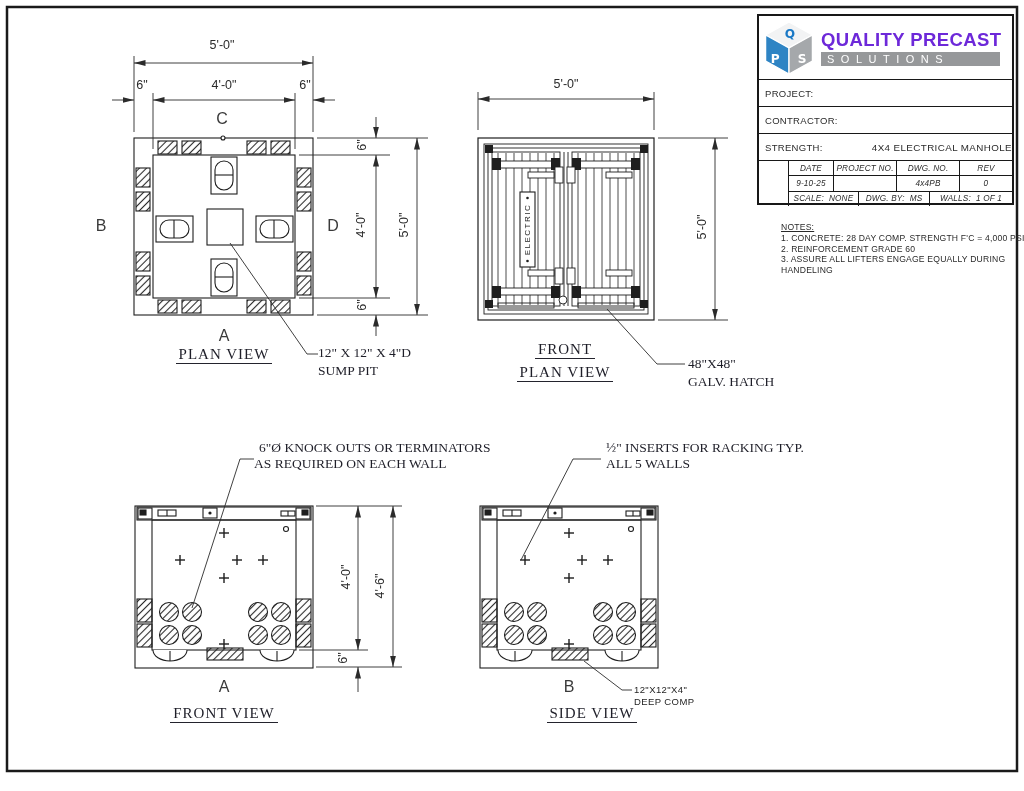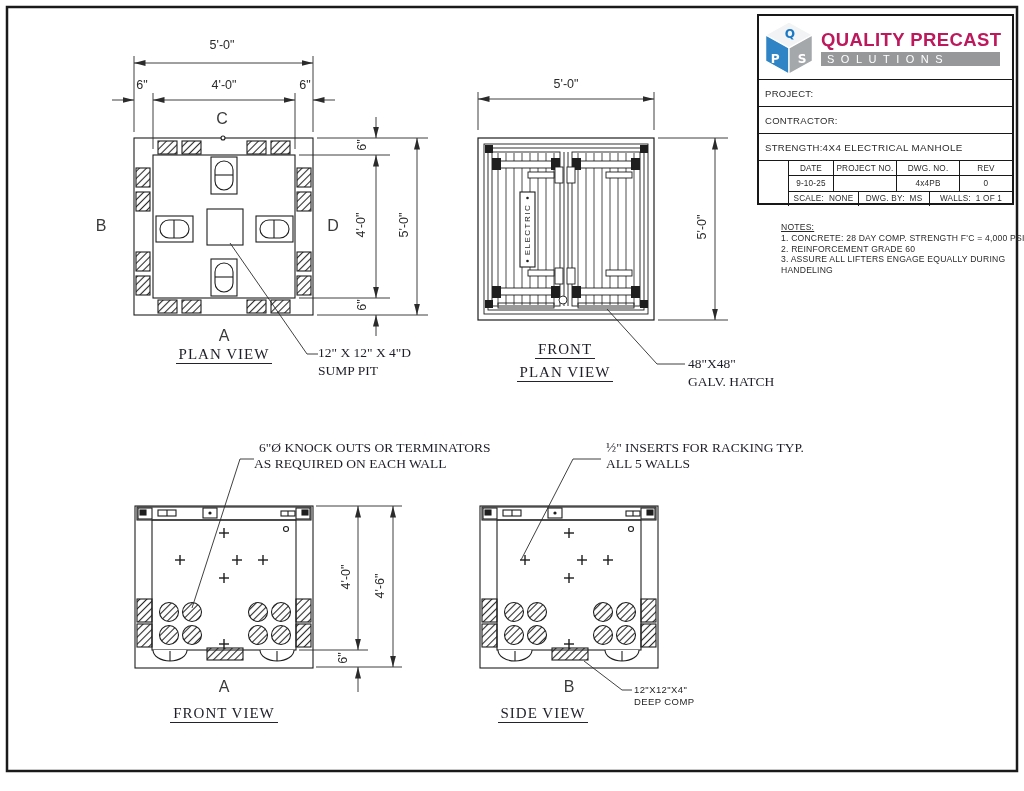--- a/index.html
+++ b/index.html
@@ -12,26 +12,26 @@
   .serif{font-family:"Liberation Serif",serif;font-size:13.5px;color:#1e1e28;}
   .ttl{font-family:"Liberation Serif",serif;font-size:15px;color:#1e1e28;text-align:center;letter-spacing:1px;}
   .ttl span{border-bottom:1.5px solid #23232d;padding:0 3px 1px;}
   .tiny{font-size:9.5px;letter-spacing:.4px;color:#1e1e1e;}
   
   #tblock{position:absolute;left:757px;top:14px;width:257px;height:191px;border:2px solid #181818;
           box-sizing:border-box;background:#fff;color:#2a2a2a;}
   .tb-row{box-sizing:border-box;border-bottom:1.6px solid #181818;position:relative;}
   #tb-logo{height:64px;display:flex;align-items:center;padding:2px 4px;}
   .brandcol{margin-left:6px;}
-  .brand1{color:#be185d;font-weight:bold;font-size:18.5px;letter-spacing:.4px;line-height:20px;}
+  .brand1{color:#6d28d9;font-weight:bold;font-size:18.5px;letter-spacing:.4px;line-height:20px;}
   .brand2{background:#96989a;color:#fff;font-size:11px;letter-spacing:6.5px;padding:1px 0 1px 6px;
           margin-top:2px;width:179px;box-sizing:border-box;}
   .fldrow{height:27px;display:flex;align-items:center;padding-left:6px;font-size:9.5px;letter-spacing:.3px;}
-  .prodval{flex:1;text-align:left;font-size:9.8px;letter-spacing:.4px;}
-  #tb-grid{display:flex;height:45px;}
+  .prodval{flex:1;text-align:right;font-size:9.8px;letter-spacing:.4px;}
+  #tb-grid{display:flex;height:45px;font-style:italic;}
   #tb-spacer{width:30px;border-right:1.4px solid #181818;box-sizing:border-box;}
   #tb-cells{flex:1;display:flex;flex-direction:column;}
   .gr{display:flex;flex:1;border-bottom:1.4px solid #181818;box-sizing:border-box;}
   .gr:last-child{border-bottom:none;}
   .gc{border-right:1.4px solid #181818;box-sizing:border-box;display:flex;align-items:center;
       justify-content:center;font-size:8.2px;letter-spacing:.2px;}
   .gc:last-child{border-right:none;text-align:center;}
   .gc .lbl{margin-right:5px;}
   #notes{position:absolute;left:781px;top:222px;width:250px;font-size:8.6px;line-height:10.8px;
          color:#2a2a2a;letter-spacing:.2px;}
@@ -286,21 +286,21 @@
   <div class="t serif" style="left:606px;top:440px;">½" INSERTS FOR RACKING TYP.</div>
   <div class="t serif" style="left:606px;top:456px;">ALL 5 WALLS</div>
 
   <div class="t dim rot" style="left:316px;top:570px;width:60px;">4'-0"</div>
   <div class="t dim rot" style="left:328px;top:651px;width:30px;">6"</div>
   <div class="t dim rot" style="left:350px;top:579px;width:60px;">4'-6"</div>
   <div class="t letter" style="left:209px;top:678px;width:30px;">A</div>
   <div class="t ttl" style="left:124px;top:705px;width:200px;"><span>FRONT VIEW</span></div>
 
   <div class="t letter" style="left:554px;top:678px;width:30px;">B</div>
-  <div class="t ttl" style="left:443px;top:705px;width:200px;"><span>SIDE VIEW</span></div>
+  <div class="t ttl" style="left:492px;top:705px;width:200px;"><span>SIDE VIEW</span></div>
   <div class="t tiny" style="left:634px;top:684px;">12"X12"X4"</div>
   <div class="t tiny" style="left:634px;top:696px;">DEEP COMP</div>
 
   <div id="tblock">
     <div id="tb-logo" class="tb-row">
       <svg width="52" height="54" viewBox="0 0 60 62">
         <polygon points="30,1 57,16 30,31 3,16" fill="#f2f3f4" stroke="#fff" stroke-width="1.5"></polygon>
         <polygon points="3,16 30,31 30,61 3,46" fill="#2e84c4" stroke="#fff" stroke-width="1.5"></polygon>
         <polygon points="57,16 30,31 30,61 57,46" fill="#a5a8ab" stroke="#fff" stroke-width="1.5"></polygon>
         <text x="31" y="20" text-anchor="middle" font-family="DejaVu Sans, sans-serif" font-weight="bold" font-size="14" fill="#1a79c6">Q</text>

